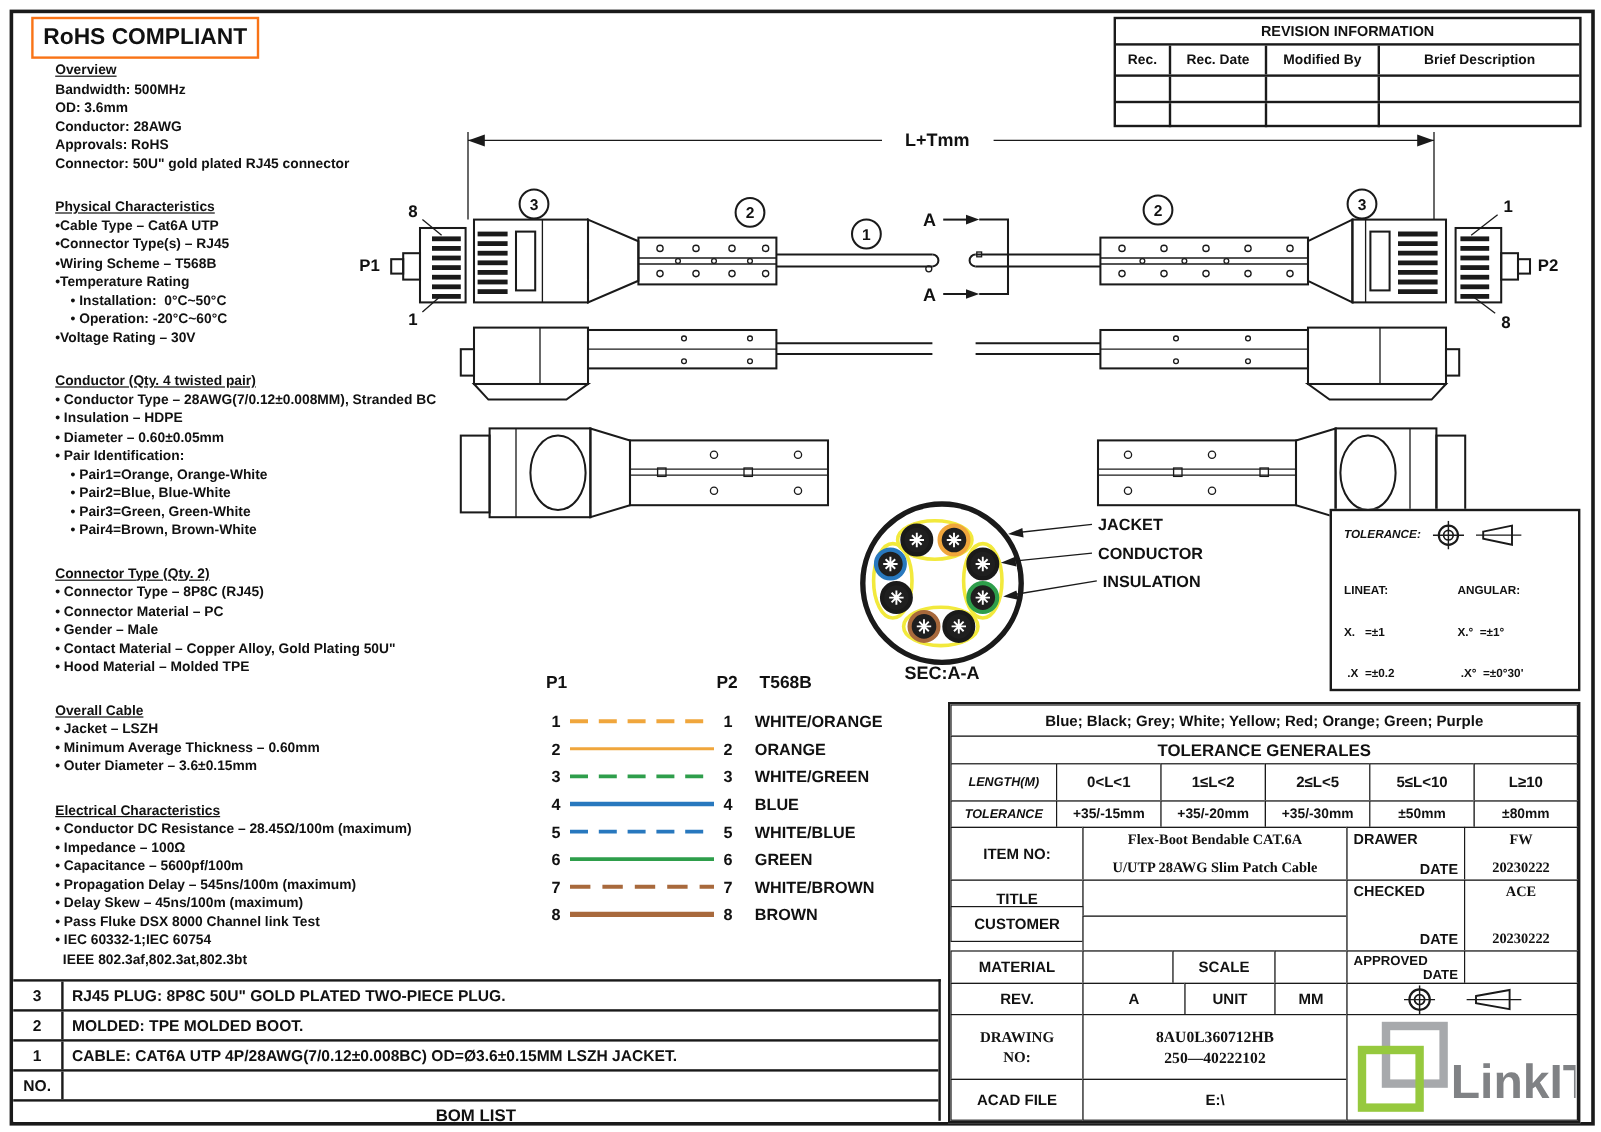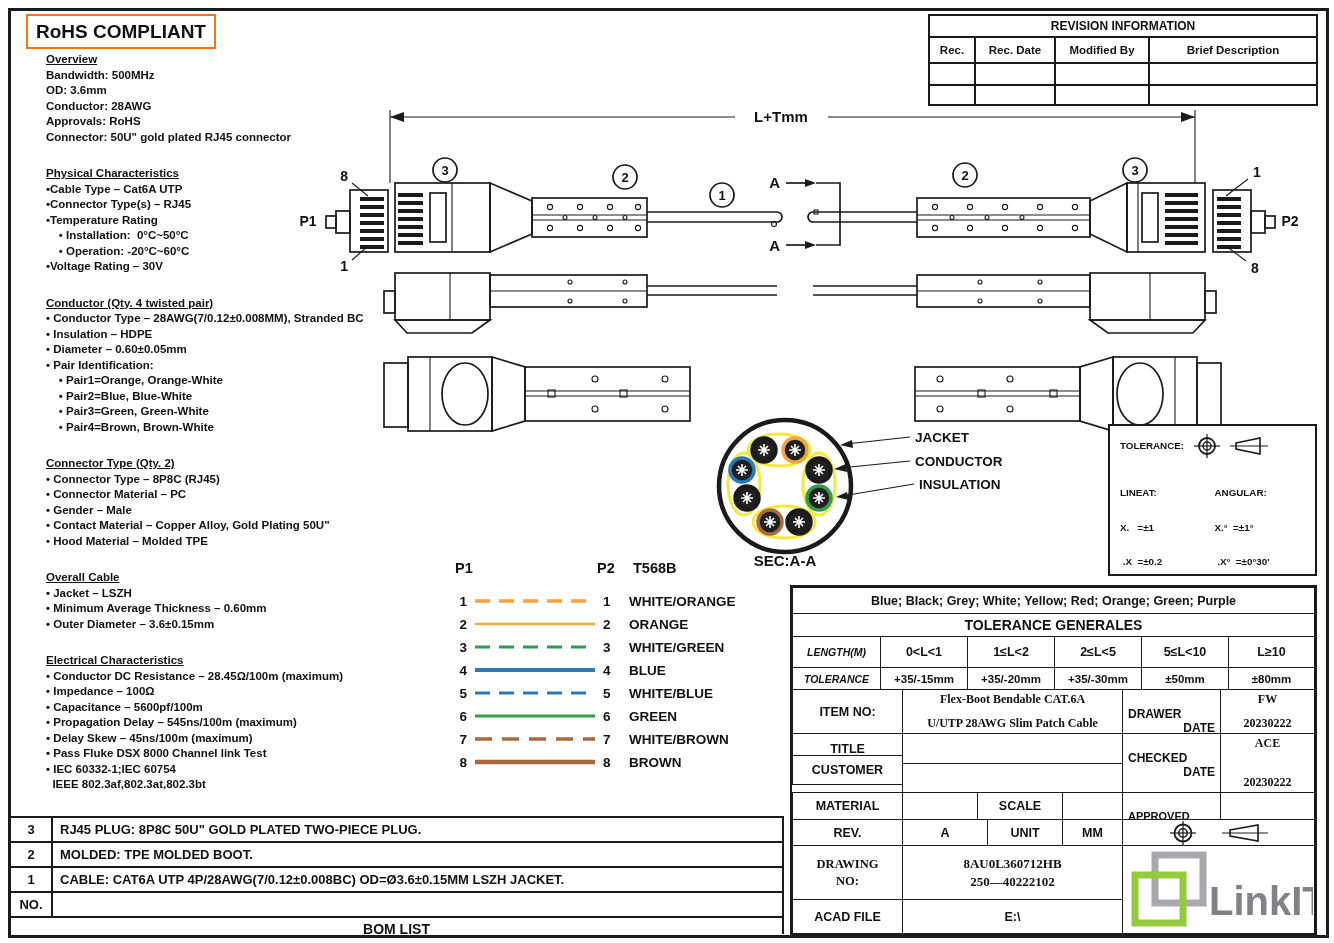--- a/index.html
+++ b/index.html
@@ -21,34 +21,34 @@
     font-size:12px;font-weight:bold;}
   #rev .hrow{display:flex;height:24px;border-bottom:2px solid #1a1a1a;}
   #rev .hrow div{display:flex;align-items:center;justify-content:center;font-size:11.5px;font-weight:bold;
     border-right:2px solid #1a1a1a;}
   #rev .erow{display:flex;height:20px;border-bottom:2px solid #1a1a1a;}
   #rev .erow div{border-right:2px solid #1a1a1a;}
   #rev .c1{width:44px;} #rev .c2{width:78px;} #rev .c3{width:92px;} #rev .c4{flex:1;border-right:none !important;}
   
   #tolbox{left:1108px;top:424px;width:205px;height:148px;border:2px solid #1a1a1a;background:#fff;
     font-size:9.8px;font-weight:bold;line-height:11.5px;}
-  #tolbox .row1{display:flex;align-items:center;gap:10px;padding:8px 8px 4px 10px;}
+  #tolbox .row1{display:flex;align-items:center;gap:10px;padding:8px 8px 4px 10px;font-style:italic;}
   #tolbox .cols{display:flex;padding:2px 6px 0 10px;}
   #tolbox .col{width:50%;white-space:pre;}
   
   svg .ln{stroke:#1a1a1a;fill:none;stroke-width:1.7;}
   svg .thin{stroke:#1a1a1a;fill:none;stroke-width:1.1;}
   svg .bar{stroke:#1a1a1a;stroke-width:4;}
   svg .txt{fill:#111;font-family:"Liberation Sans",sans-serif;font-weight:bold;}
   svg .fillb{fill:#1a1a1a;stroke:none;}
   
   #tblock{left:790px;top:585px;width:523px;height:347px;border:2.5px solid #1a1a1a;background:#fff;}
   #tblock .cell{position:absolute;border:1px solid #1a1a1a;box-sizing:border-box;display:flex;
     align-items:center;justify-content:center;font-weight:bold;font-size:12.5px;background:#fff;text-align:center;}
-  #tblock .lbl2{flex-direction:column;justify-content:space-between;align-items:stretch;padding:17px 5px;}
+  #tblock .lbl2{flex-direction:column;justify-content:space-between;align-items:stretch;padding:2px 5px;}
   #tblock .lbl2 .a{text-align:left;} #tblock .lbl2 .b{text-align:right;}
   #tblock .v2{flex-direction:column;justify-content:space-between;padding:2px 4px;font-family:Liberation Serif, serif;}
   
   #bom{left:11px;top:816px;width:771px;height:116px;border-top:2.5px solid #1a1a1a;border-right:2.5px solid #1a1a1a;background:#fff;}
   #bom .r{display:flex;height:23px;border-bottom:2px solid #1a1a1a;font-size:13px;font-weight:bold;}
   #bom .no{width:40px;border-right:2px solid #1a1a1a;display:flex;align-items:center;justify-content:center;}
   #bom .de{flex:1;display:flex;align-items:center;padding-left:7px;}
   #bom .foot{height:21px;display:flex;align-items:center;justify-content:center;font-size:14px;font-weight:bold;}
   .itl{font-style:italic;}
 </style>
@@ -66,20 +66,21 @@
       <div class="ln">Bandwidth: 500MHz</div>
       <div class="ln">OD: 3.6mm</div>
       <div class="ln">Conductor: 28AWG</div>
       <div class="ln">Approvals: RoHS</div>
       <div class="ln">Connector: 50U" gold plated RJ45 connector</div>
     </div>
     <div class="sec">
       <span class="hd">Physical Characteristics</span>
       <div class="ln">•Cable Type – Cat6A UTP</div>
       <div class="ln">•Connector Type(s) – RJ45</div>
+      <div class="ln">•Wiring Scheme – T568B</div>
       <div class="ln">•Temperature Rating</div>
       <div class="ln">    • Installation:  0°C~50°C</div>
       <div class="ln">    • Operation: -20°C~60°C</div>
       <div class="ln">•Voltage Rating – 30V</div>
     </div>
     <div class="sec">
       <span class="hd">Conductor (Qty. 4 twisted pair)</span>
       <div class="ln">• Conductor Type – 28AWG(7/0.12±0.008MM), Stranded BC</div>
       <div class="ln">• Insulation – HDPE</div>
       <div class="ln">• Diameter – 0.60±0.05mm</div>

